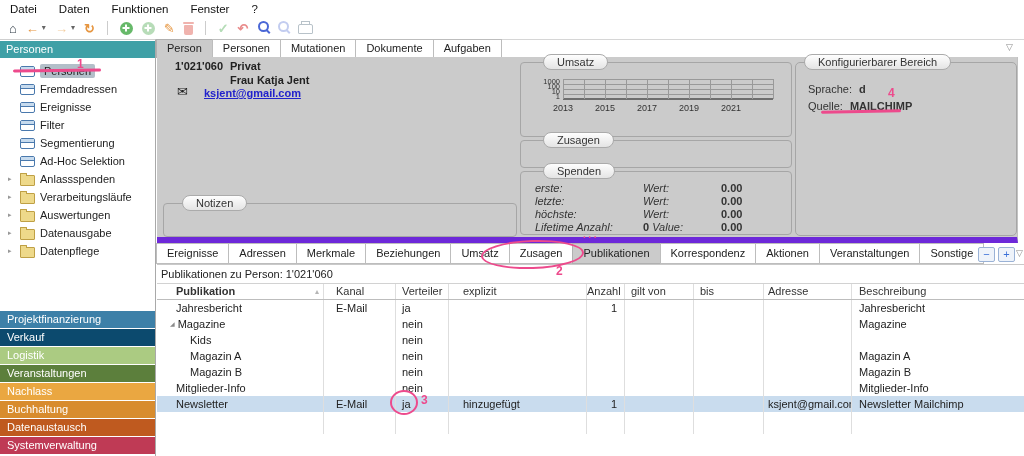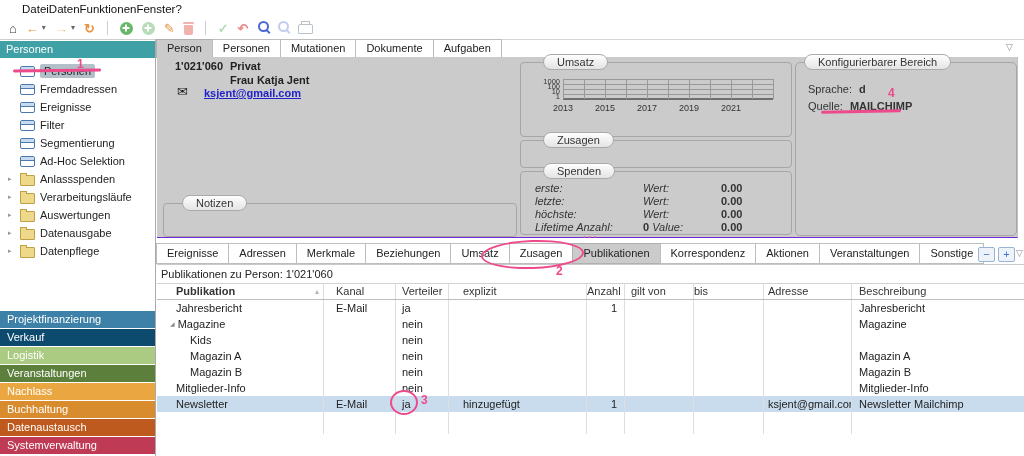--- a/index.html
+++ b/index.html
@@ -1,20 +1,20 @@
 <!DOCTYPE html>
 <html style="--pink: #ed4a8c; --rowhl: #c9dcee;"><head>
 <meta charset="utf-8">
 <style>
   html,body{margin:0;padding:0;}
   body{width:1024px;height:456px;position:relative;overflow:hidden;background:#fff;
        font-family:"Liberation Sans",sans-serif;font-size:11px;color:#222;
        -webkit-font-smoothing:antialiased;}
   
-  #menubar{position:absolute;top:0;left:12px;right:0;height:17px;display:flex;gap:0;
+  #menubar{position:absolute;top:0;left:0;right:0;height:17px;display:flex;gap:22px;
            align-items:center;padding-left:10px;font-size:11.5px;color:#111;background:#fff;}
   .menu-item{cursor:default;}
   #toolbar{position:absolute;top:17px;left:0;right:0;height:22px;display:flex;gap:9px;
            align-items:center;padding-left:9px;background:#fff;border-bottom:1px solid #d6d6d6;}
   .tb-g{font-size:13px;line-height:1;display:inline-block;}
   .tb-g.bold{font-weight:bold;}
   .tb-g.small{font-size:8px;margin-left:-6px;color:#555;}
   .tb-sep{width:1px;height:14px;background:#ccc;margin:0 3px;}
   .icon-circleplus{display:inline-block;width:13px;height:13px;border-radius:50%;position:relative;}
   .icon-circleplus::before,.icon-circleplus::after{content:'';position:absolute;background:#fff;left:50%;top:50%;transform:translate(-50%,-50%);}
@@ -41,21 +41,21 @@
   #side-sections{position:absolute;top:271px;left:0;right:0;}
   .section{height:17px;margin-bottom:1px;color:#fff;line-height:17px;padding-left:7px;font-size:11px;}
   
   .tabbar{display:flex;font-size:11px;}
   .tab{padding:0 10px;line-height:17px;height:17px;border:1px solid #bdbdbd;background:#fff;margin-left:-1px;white-space:nowrap;}
   .tab.active{background:#cbcbcb;border-color:#b0b0b0;}
   #toptabs{position:absolute;left:157px;top:39px;height:18px;}
   .collapse-caret{position:absolute;color:#8a8a8a;font-size:9px;line-height:1;}
   
   #panel{position:absolute;left:157px;top:57px;width:860px;height:180px;background:#cbcbcb;
-         border-bottom:1px solid #6d28d9;border-right:1px solid #c2c2c2;}
+         border-bottom:6px solid #6d28d9;border-right:1px solid #c2c2c2;}
   .abs{position:absolute;}
   .b{font-weight:bold;}
   #email-link{color:#2222cc;font-weight:bold;text-decoration:underline;cursor:pointer;}
   .groupbox{position:absolute;border:1px solid #a6a6a6;border-radius:4px;}
   .pill{position:absolute;top:-9px;left:18px;background:linear-gradient(#fefefe,#e4e4e4);
         border:1px solid #ababab;border-radius:9px;font-size:11px;padding:1px 13px;color:#333;white-space:nowrap;}
   .sp-body{position:absolute;left:14px;right:6px;top:10px;font-size:11px;color:#333;}
   .sp-row{display:grid;grid-template-columns:108px 78px 1fr;height:13px;line-height:13px;}
   .sp-row i{font-style:italic;}
   .sp-v{text-align:right;padding-right:50px;font-weight:bold;font-style:normal;}
@@ -68,21 +68,21 @@
   #caption{position:absolute;left:161px;top:268px;font-size:11px;color:#222;}
   #ptable{position:absolute;left:157px;top:283px;width:867px;}
   .pgrid{display:grid;grid-template-columns:166px 72px 53px 138px 38px 69px 70px 88px minmax(0,1fr);}
   .phead{height:15px;line-height:15px;border-top:1px solid #d2d2d2;border-bottom:1px solid #bdbdbd;color:#333;}
   .trow{height:16px;line-height:16px;}
   .trow.hl{background:var(--rowhl);}
   .tcell{overflow:hidden;white-space:nowrap;}
   .c2,.c3,.c4,.c5,.c6,.c7,.c8,.c9{border-left:1px solid #dedede;}
   .c2{padding-left:12px;}.c3{padding-left:6px;}.c4{padding-left:14px;}
   .c5{text-align:right;padding-right:7px;}
-  .c6{padding-left:6px;}.c7{padding-left:0;}.c8{padding-left:4px;}.c9{padding-left:7px;}
+  .c6{padding-left:6px;}.c7{padding-left:6px;}.c8{padding-left:4px;}.c9{padding-left:7px;}
   .c1{display:flex;align-items:center;}
   .sort-caret{margin-left:auto;color:#b5b5b5;font-size:8px;padding-right:4px;}
   .row-caret{color:#8a8a8a;font-size:6px;margin-right:3px;}
   
   .ann{position:absolute;z-index:40;pointer-events:none;color:var(--pink);}
   .ann-num{font-size:12px;font-weight:bold;}
   .ann-line{background:var(--pink);height:3px;border-radius:2px;}
   .ann-ellipse{border:2.5px solid var(--pink);border-radius:50%;}
 </style>
 </head>

